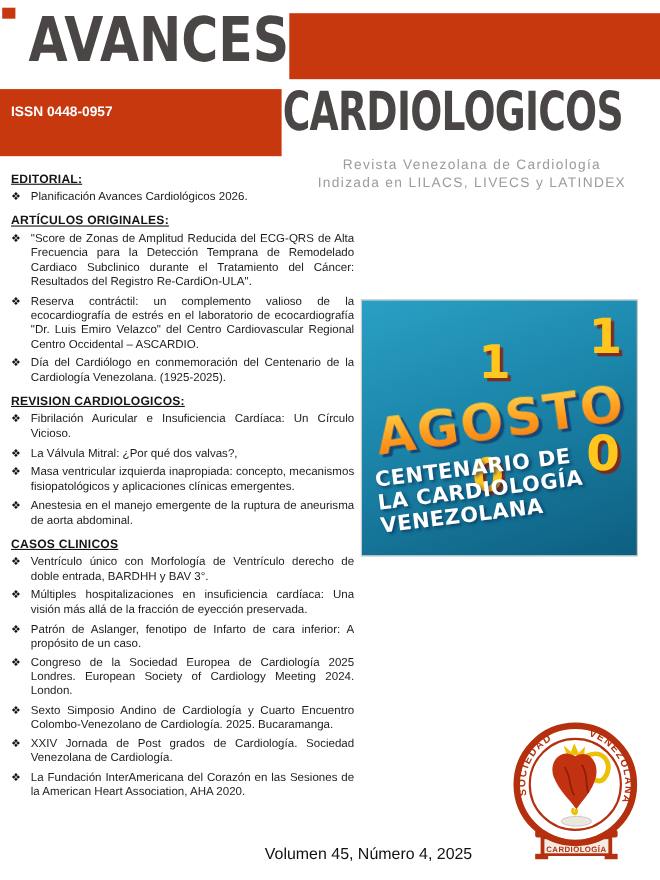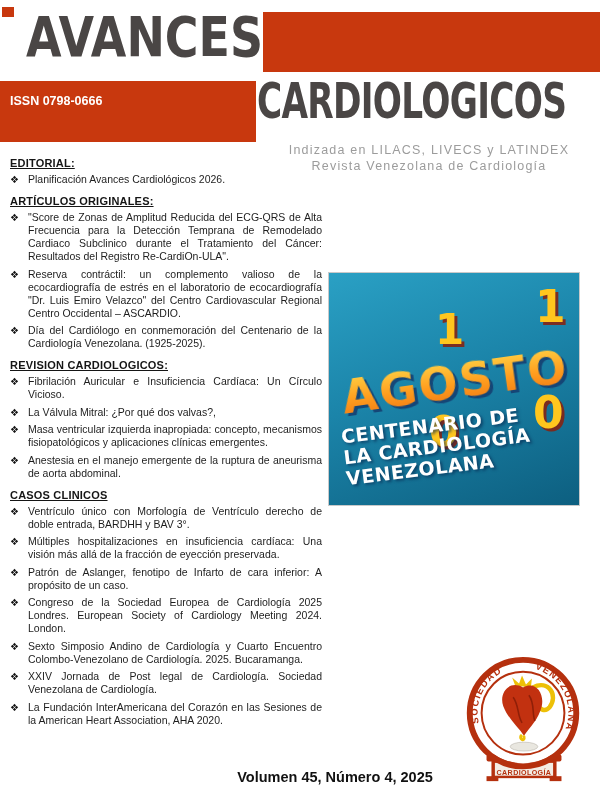--- a/index.html
+++ b/index.html
@@ -60,40 +60,40 @@
   .poster .slogan{
     position:absolute;left:14px;top:142px;transform:rotate(-7deg);
     color:#ffffff;font-weight:bold;font-size:19px;line-height:21px;letter-spacing:.5px;
     text-shadow:2px 2px 3px rgba(8,40,80,.65);white-space:nowrap;
     font-family:"DejaVu Sans",sans-serif;
   }
   
   .logo{position:absolute;left:455px;top:648px;width:138px;height:142px;}
   .footer{
     position:absolute;left:0;top:769px;width:600px;box-sizing:border-box;padding-left:70px;
-    text-align:center;font-weight:bold;font-size:14.5px;color:#111;
+    text-align:center;font-weight:normal;font-size:14.5px;color:#111;
   }
 </style>
 </head>
 <body>
 
 <div class="corner-mark"></div>
 <div class="red-block-top"></div>
 <div class="red-band-left"></div>
 
 <div class="title1">AVANCES</div>
 <div class="title2">CARDIOLOGICOS</div>
 
 <div class="issn-box">
-  <div>ISSN 0798-0666</div>
+  <div>ISSN 0448-0957</div>
 </div>
 
 <div class="subtitle">
+  <div>Revista Venezolana de Cardiología</div>
   <div>Indizada en LILACS, LIVECS y LATINDEX</div>
-  <div>Revista Venezolana de Cardiología</div>
 </div>
 
 <div class="toc">
     <div class="toc-section">
       <div class="toc-heading">EDITORIAL:</div>
       <div class="toc-item">
         <span class="bullet">❖</span>
         <span class="item-text">Planificación Avances Cardiológicos 2026.</span>
       </div>
     </div>
@@ -152,21 +152,21 @@
       <div class="toc-item">
         <span class="bullet">❖</span>
         <span class="item-text">Congreso de la Sociedad Europea de Cardiología 2025 Londres. European Society of Cardiology Meeting 2024. London.</span>
       </div>
       <div class="toc-item">
         <span class="bullet">❖</span>
         <span class="item-text">Sexto Simposio Andino de Cardiología y Cuarto Encuentro Colombo-Venezolano de Cardiología. 2025. Bucaramanga.</span>
       </div>
       <div class="toc-item">
         <span class="bullet">❖</span>
-        <span class="item-text">XXIV Jornada de Post legal de Cardiología. Sociedad Venezolana de Cardiología.</span>
+        <span class="item-text">XXIV Jornada de Post grados de Cardiología. Sociedad Venezolana de Cardiología.</span>
       </div>
       <div class="toc-item">
         <span class="bullet">❖</span>
         <span class="item-text">La Fundación InterAmericana del Corazón en las Sesiones de la American Heart Association, AHA 2020.</span>
       </div>
     </div>
   </div>
 
 <div class="poster">
   <div class="digit d-mid-top">1</div>

